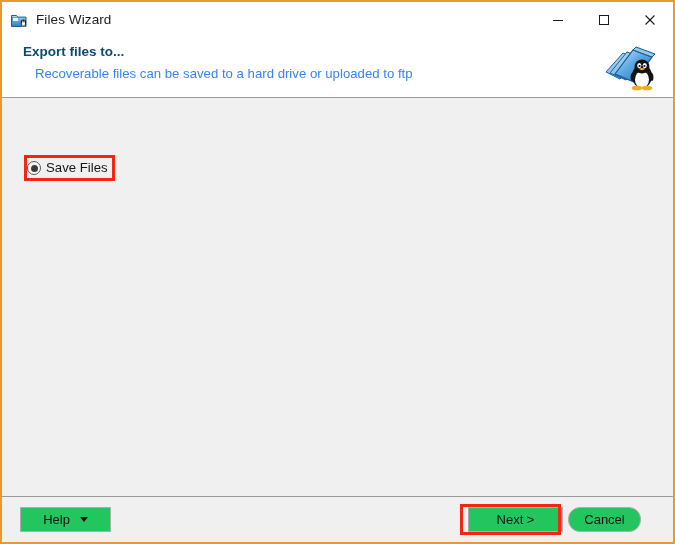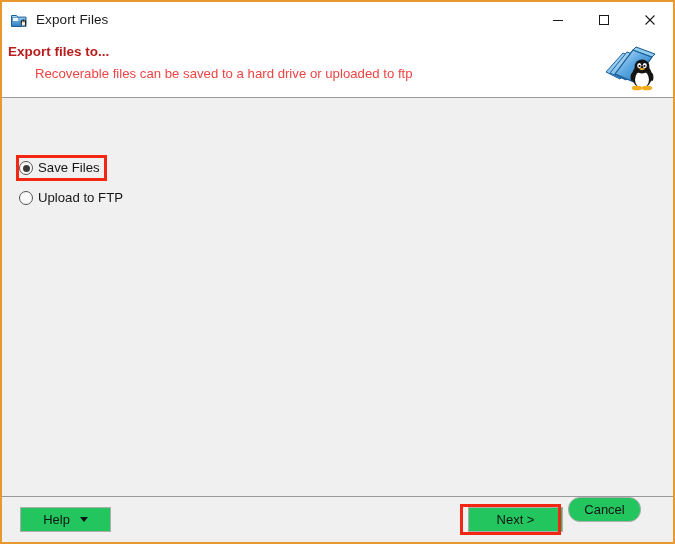--- a/index.html
+++ b/index.html
@@ -70,34 +70,34 @@
   .header {
     position: absolute;
     left: 0; top: 35px;
     width: 671px;
     height: 60px;
     background: #ffffff;
     box-sizing: border-box;
   }
   .header-title {
     position: absolute;
-    left: 6px;
+    left: 21px;
     top: 7px;
     font-size: 13.5px;
     font-weight: bold;
-    color: #b91c1c;
+    color: #0c4a6e;
     white-space: nowrap;
     text-align: center;
   }
   .header-sub {
     position: absolute;
     left: 33px;
     top: 29px;
     font-size: 13.2px;
-    color: #ef4444;
+    color: #3b82f6;
     white-space: nowrap;
   }
   .header-logo {
     position: absolute;
     right: 8px;
     top: 4px;
     width: 62px;
     height: 54px;
   }
   .header-rule {
@@ -131,21 +131,21 @@
     align-items: center;
     height: 26px;
     margin-bottom: 4px;
     box-sizing: border-box;
     padding-left: 3px;
     width: fit-content;
   }
   .radio-row.highlighted {
     border: 3px solid #F22613;
     padding-left: 0px;
-    margin-left: 0px;
+    margin-left: 8px;
     padding-right: 4px;
   }
   .radio-mark {
     width: 14px;
     height: 14px;
     border-radius: 50%;
     border: 1.5px solid #565656;
     background: #FAFAFA;
     box-sizing: border-box;
     flex: 0 0 auto;
@@ -199,21 +199,21 @@
     color: #141414;
     display: flex;
     align-items: center;
     justify-content: center;
     cursor: default;
     padding: 0;
     gap: 10px;
   }
   .btn-help  { left: 18px;  top: 10px; width: 91px; }
   .btn-next  { left: 466px; top: 10px; width: 95px; }
-  .btn-cancel{ left: 566px; top: 0; width: 73px; border-radius: 12px; }
+  .btn-cancel{ left: 566px; top: 10px; width: 73px; border-radius: 12px; }
 
   .btn-highlight {
     position: absolute;
     left: 458px;
     top: 7px;
     width: 101px;
     height: 31px;
     border: 3px solid #F22613;
     box-sizing: border-box;
     pointer-events: none;
@@ -245,21 +245,21 @@
         <rect x="2.6" y="6.4" width="6.2" height="4.2" fill="#EAF4FC" stroke="#2D7CBE" stroke-width="0.6"></rect>
         <ellipse cx="13.4" cy="11.8" rx="2.7" ry="3.2" fill="#1a1a1a"></ellipse>
         <ellipse cx="13.4" cy="12.7" rx="1.7" ry="2.1" fill="#FFFFFF"></ellipse>
         <circle cx="12.5" cy="10.1" r="0.5" fill="#FFFFFF"></circle>
         <circle cx="14.3" cy="10.1" r="0.5" fill="#FFFFFF"></circle>
         <path d="M12.6 11.1 l1.6 0 l-0.8 1.0 z" fill="#F5B722"></path>
         <path d="M11.6 14.8 l1.5 0.2 l-1.0 0.7 z" fill="#F5B722"></path>
         <path d="M15.2 14.8 l-1.5 0.2 l1.0 0.7 z" fill="#F5B722"></path>
       </svg>
     </div>
-    <div class="title-text">Export Files</div>
+    <div class="title-text">Files Wizard</div>
 
     <div class="win-controls">
       <button class="win-btn">
         <svg width="12" height="12" viewBox="0 0 12 12">
           <line x1="1" y1="6.5" x2="11" y2="6.5" stroke="#1a1a1a" stroke-width="1"></line>
         </svg>
       </button>
       <button class="win-btn">
         <svg width="12" height="12" viewBox="0 0 12 12">
           <rect x="1.5" y="1.5" width="9" height="9" fill="none" stroke="#1a1a1a" stroke-width="1"></rect>
@@ -316,24 +316,20 @@
 
   <div class="content">
     <div class="radio-group">
 
       <div class="radio-row highlighted">
         <span class="radio-mark on"></span>
         <span class="radio-label">Save Files</span>
       </div>
 
 
-      <div class="radio-row">
-        <span class="radio-mark"></span>
-        <span class="radio-label">Upload to FTP</span>
-      </div>
 
     </div>
   </div>
 
   <div class="footer-rule"></div>
   <div class="footer">
     <button class="btn btn-help">
       <span>Help</span>
       <span class="caret-down"></span>
     </button>

